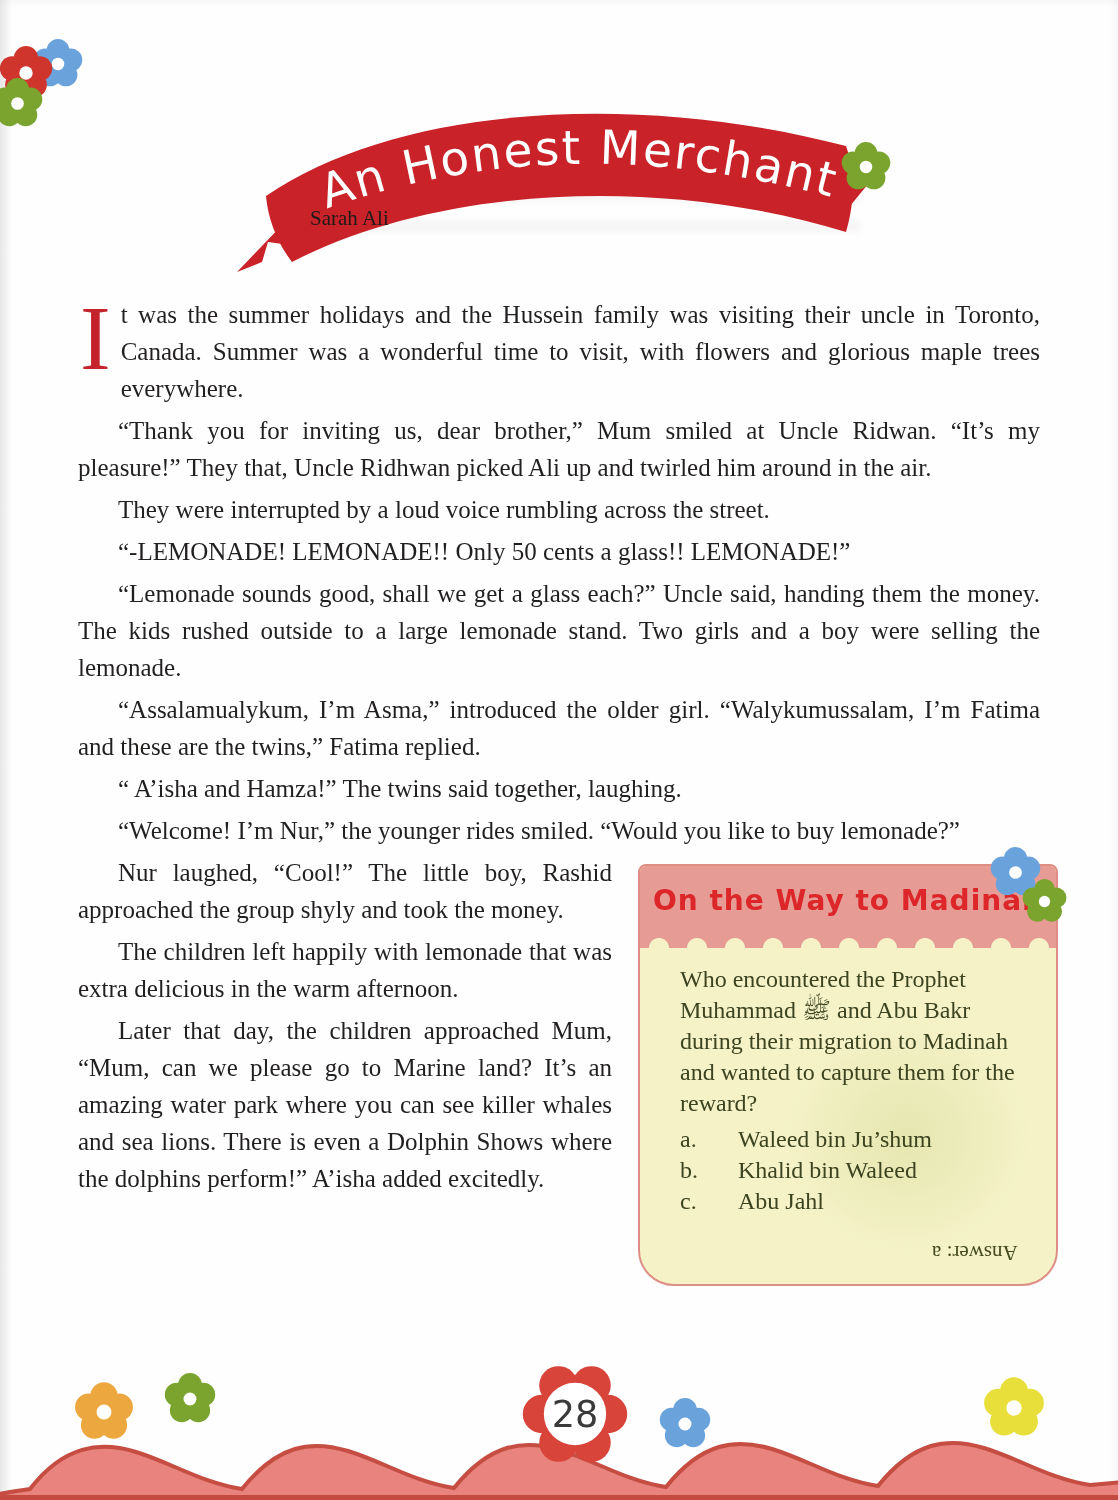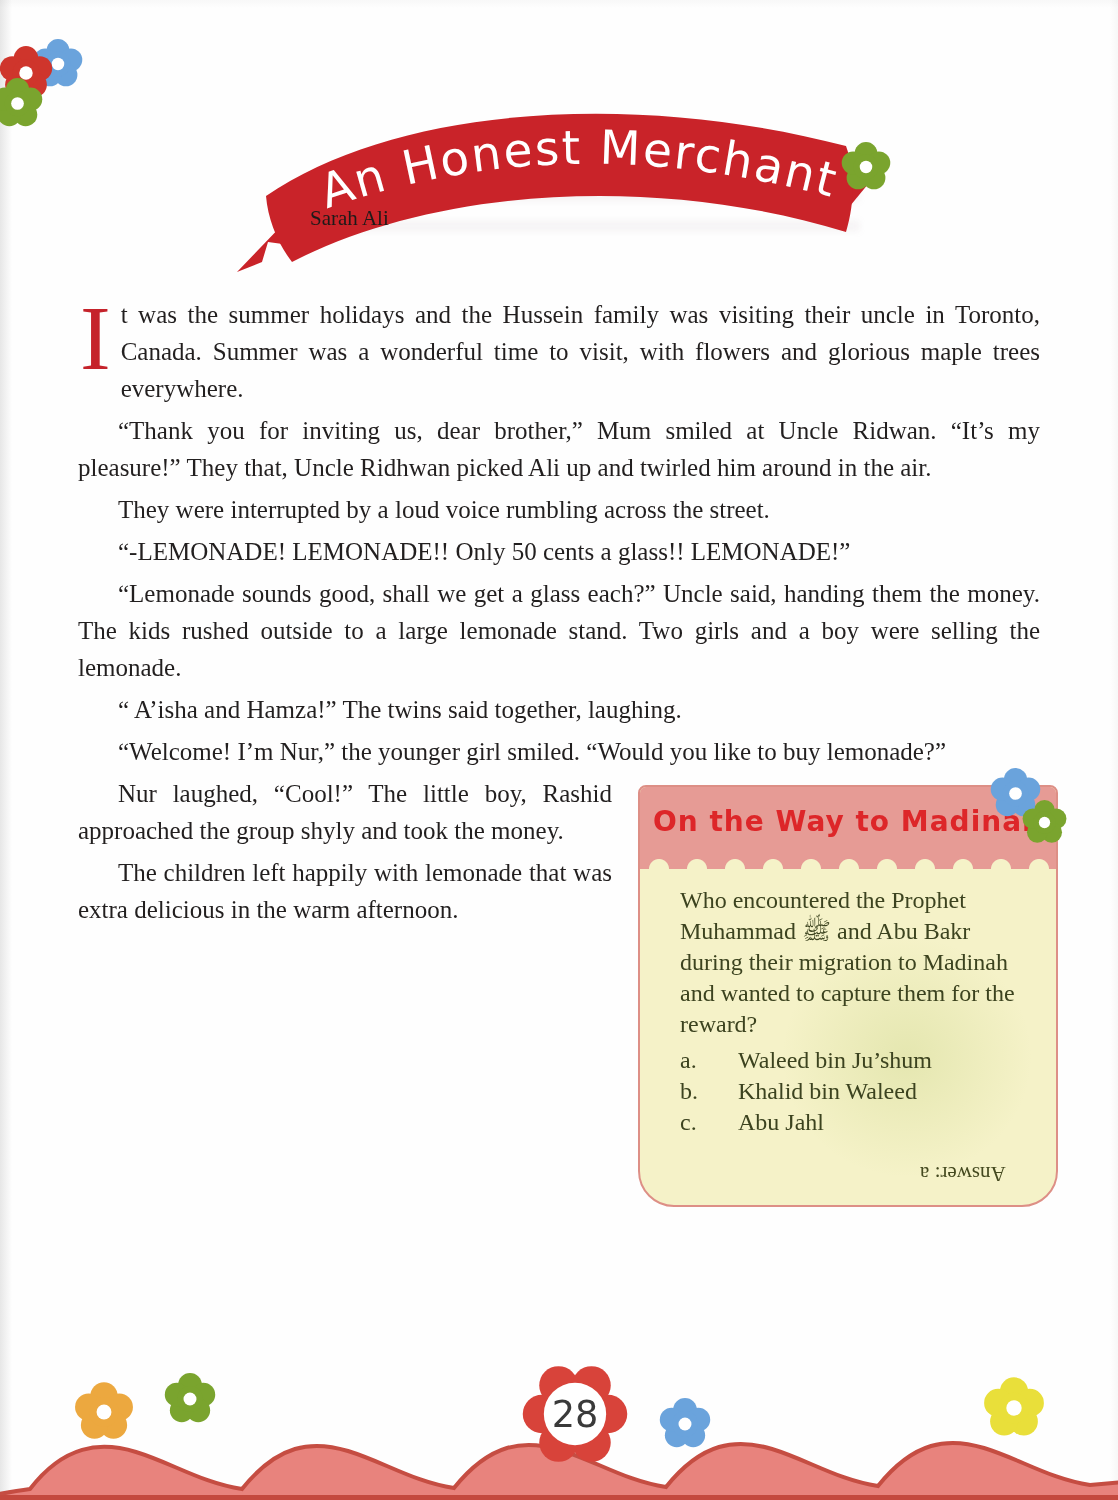--- a/index.html
+++ b/index.html
@@ -47,21 +47,21 @@
     border-radius:8px 8px 36px 36px;
     position:relative; text-align:left; box-sizing:border-box; }
   .quiz p, .quiz div { text-indent:0; }
   .quiz-header { background:#e69b95; border-radius:6px 6px 0 0;
     padding-top:16px; height:50px; }
   .quiz-title { text-align:center; font-family:"DejaVu Sans", sans-serif;
     font-weight:bold; font-size:28px; color:#dd2629; letter-spacing:1px; }
   .scallop { height:16px; background-color:#e69b95;
     background-image:radial-gradient(circle at 19px 16px, #f5f2c8 0 9.5px, rgba(245,242,200,0) 10.5px);
     background-size:38px 16px; background-repeat:repeat-x; }
-  .quiz-body { padding:16px 40px 12px 40px; font-size:24px; line-height:31px;
+  .quiz-body { padding:16px 28px 12px 40px; font-size:24px; line-height:31px;
     color:#3c431f; position:relative; z-index:1; }
   .quiz-question { margin:0 0 3px 0; }
   .quiz-options { margin:0; padding:0; list-style:none; }
   .quiz-options li { display:flex; }
   .opt-label { width:58px; flex:0 0 58px; }
   .quiz-answer { width:fit-content; margin:20px 10px 4px auto;
     transform:rotate(180deg); font-size:21px; color:#44491f; }
   .quiz-watermark { position:absolute; right:24px; top:150px; width:250px; height:240px;
     pointer-events:none;
     background:radial-gradient(closest-side, rgba(170,190,90,.22), rgba(170,190,90,0));
@@ -151,22 +151,23 @@
     </div>
 
   <div class="byline">Sarah Ali</div>
 
   <div class="content">
     <p class="opening"><span class="dropcap">I</span><span>t was the summer holidays and the Hussein family was visiting their uncle in Toronto, Canada. Summer was a wonderful time to visit, with flowers and glorious maple trees everywhere.</span></p>
     <p>“Thank you for inviting us, dear brother,” Mum smiled at Uncle Ridwan. “It’s my pleasure!” They that, Uncle Ridhwan picked Ali up and twirled him around in the air.</p>
     <p>They were interrupted by a loud voice rumbling across the street.</p>
     <p>“-LEMONADE! LEMONADE!! Only 50 cents a glass!! LEMONADE!”</p>
     <p>“Lemonade sounds good, shall we get a glass each?” Uncle said, handing them the money. The kids rushed outside to a large lemonade stand. Two girls and a boy were selling the lemonade.</p>
+    <p>“Assalamualykum, I’m Asma,” introduced the older girl. “Walykumussalam, I’m Fatima and these are the twins,” Fatima replied.</p>
     <p>“ A’isha and Hamza!” The twins said together, laughing.</p>
-    <p>“Welcome! I’m Nur,” the younger girl smiled. “Would you like to buy lemonade?”</p>
+    <p>“Welcome! I’m Nur,” the younger rides smiled. “Would you like to buy lemonade?”</p>
 
     <aside class="quiz">
       <div class="fl fl-blue-q c-blue">
           <svg viewBox="0 0 100 100">
             <use href="#flower"></use>
           </svg>
         </div>
       <div class="fl fl-green-q c-green">
           <svg viewBox="0 0 100 100">
             <use href="#flower"></use>
@@ -192,20 +193,21 @@
               <span class="opt-label">c.</span>
               <span>Abu Jahl</span>
             </li>
         </ul>
         <div class="quiz-answer">Answer: a</div>
       </div>
     </aside>
 
     <p>Nur laughed, “Cool!” The little boy, Rashid approached the group shyly and took the money.</p>
     <p>The children left happily with lemonade that was extra delicious in the warm afternoon.</p>
+    <p>Later that day, the children approached Mum, “Mum, can we please go to Marine land? It’s an amazing water park where you can see killer whales and sea lions. There is even a Dolphin Shows where the dolphins perform!” A’isha added excitedly.</p>
   </div>
 
   <div class="fl fl-ft-orange c-orange">
       <svg viewBox="0 0 100 100">
         <use href="#flower"></use>
       </svg>
     </div>
   <div class="fl fl-ft-green c-green">
       <svg viewBox="0 0 100 100">
         <use href="#flower"></use>

